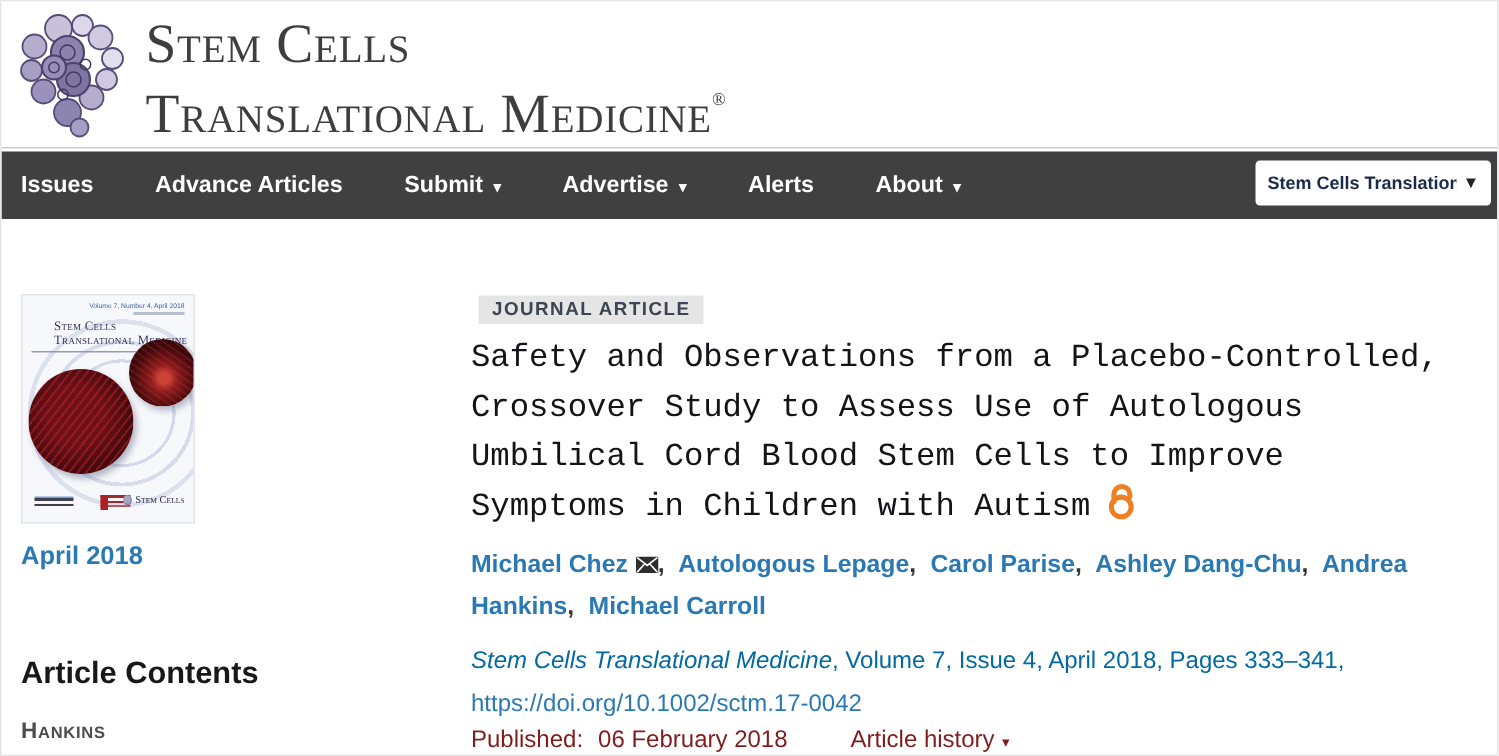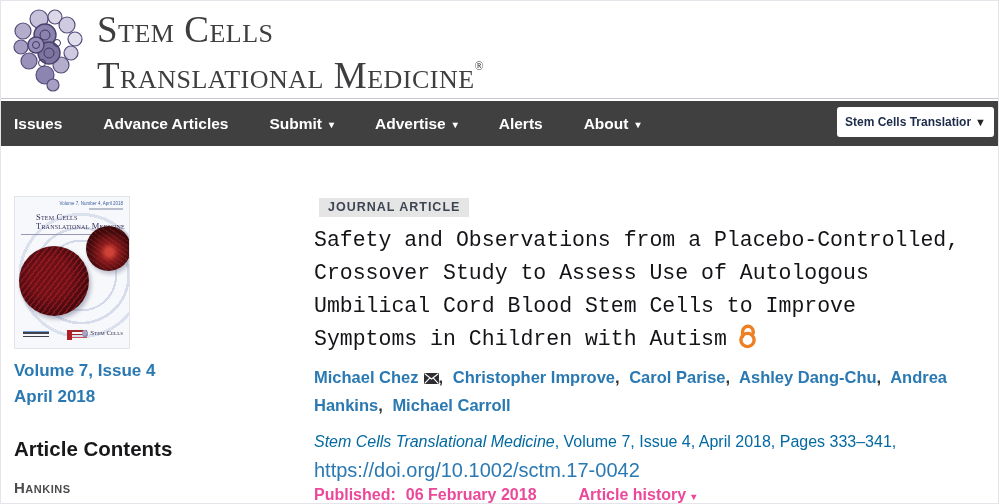--- a/index.html
+++ b/index.html
@@ -65,22 +65,22 @@
   .badge { display:inline-block; margin-left:5px; background:#e5e5e5; color:#3d4452; font-size:12.5px; font-weight:bold; letter-spacing:1px; padding:2px 9px 3px; }
   .title { margin-top:7px; font-family:"Liberation Mono", "DejaVu Sans Mono", monospace; font-size:21.5px; line-height:33px; color:#141418; font-weight:normal; }
   .title .tline { white-space:nowrap; }
   .oa-icon { display:inline-block; vertical-align:-4px; margin-left:10px; }
   .authors { margin-top:4px; font-size:16.5px; font-weight:bold; line-height:27px; color:#333; width:660px; }
   .authors a { color:#2a79b2; text-decoration:none; cursor:pointer; }
   .sep { color:#333; margin-right:5px; }
   .email-icon { display:inline-block; vertical-align:-1px; margin-left:5px; cursor:pointer; }
   .citation { margin-top:8px; font-size:16px; line-height:29px; color:#0369a1; }
   .citation em { font-style:italic; }
-  .doi-link { display:block; font-size:20px; line-height:29px; color:#2a79b2; text-decoration:none; cursor:pointer; }
-  .pub-row { margin-top:1px; font-size:16px; font-weight:bold; color:#ec4899; display:flex; align-items:flex-start; }
+  .doi-link { display:block; font-size:16px; line-height:29px; color:#2a79b2; text-decoration:none; cursor:pointer; }
+  .pub-row { margin-top:1px; font-size:16px; font-weight:normal; color:#7f1d1d; display:flex; align-items:flex-start; }
   .pub-date { margin-left:10px; }
   .history { margin-left:42px; cursor:pointer; display:flex; align-items:center; }
   .history .car { font-size:10px; margin-left:5px; position:relative; top:1px; }
 </style>
 </head>
 <body>
 
 <div class="page">
 
   <header class="site-header">
@@ -166,21 +166,20 @@
       <div class="cover-logo-1"></div>
       <div class="cover-logo-2"></div>
       <div class="cover-logo-3">
         <span class="dot"></span>
         <span class="txt">Stem Cells</span>
       </div>
     </div>
   </div>
 
   <div class="issue-links">
-    <a>Volume 7, Issue 4</a>
     <a>April 2018</a>
   </div>
 
   <div class="contents-title">Article Contents</div>
   <div class="contents-item">Hankins</div>
 
   <main class="main">
     <span class="badge">JOURNAL ARTICLE</span>
 
     <h1 class="title">
@@ -191,21 +190,21 @@
               <circle cx="10.5" cy="16" r="6.6" fill="none" stroke="#ee7f22" stroke-width="3.4"></circle>
               <path d="M 5.6 12.5 V 7.6 a 5.3 5.3 0 0 1 10.6 0 v 1.6" fill="none" stroke="#ee7f22" stroke-width="3.4" stroke-linecap="round"></path>
             </svg></span></div>
     </h1>
 
     <p class="authors">
       <a>Michael Chez</a><span class="email-icon"><svg width="15" height="11" viewBox="0 0 15 11">
             <rect width="15" height="11" rx="1" fill="#2e2e32"></rect>
             <path d="M0.8 0.8 L7.5 6 L14.2 0.8 M0.8 10.4 L5.6 5.2 M14.2 10.4 L9.4 5.2" stroke="#fff" stroke-width="1.1" fill="none"></path>
           </svg></span><span class="sep">,</span>
-      <a>Christopher Improve</a><span class="sep">,</span>
+      <a>Autologous Lepage</a><span class="sep">,</span>
       <a>Carol Parise</a><span class="sep">,</span>
       <a>Ashley Dang-Chu</a><span class="sep">,</span>
       <a>Andrea Hankins</a><span class="sep">,</span>
       <a>Michael Carroll</a>
     </p>
 
     <p class="citation">
       <em>Stem Cells Translational Medicine</em><span>, Volume 7, Issue 4, April 2018, Pages 333–341,</span>
     </p>
     <a class="doi-link">https://doi.org/10.1002/sctm.17-0042</a>

